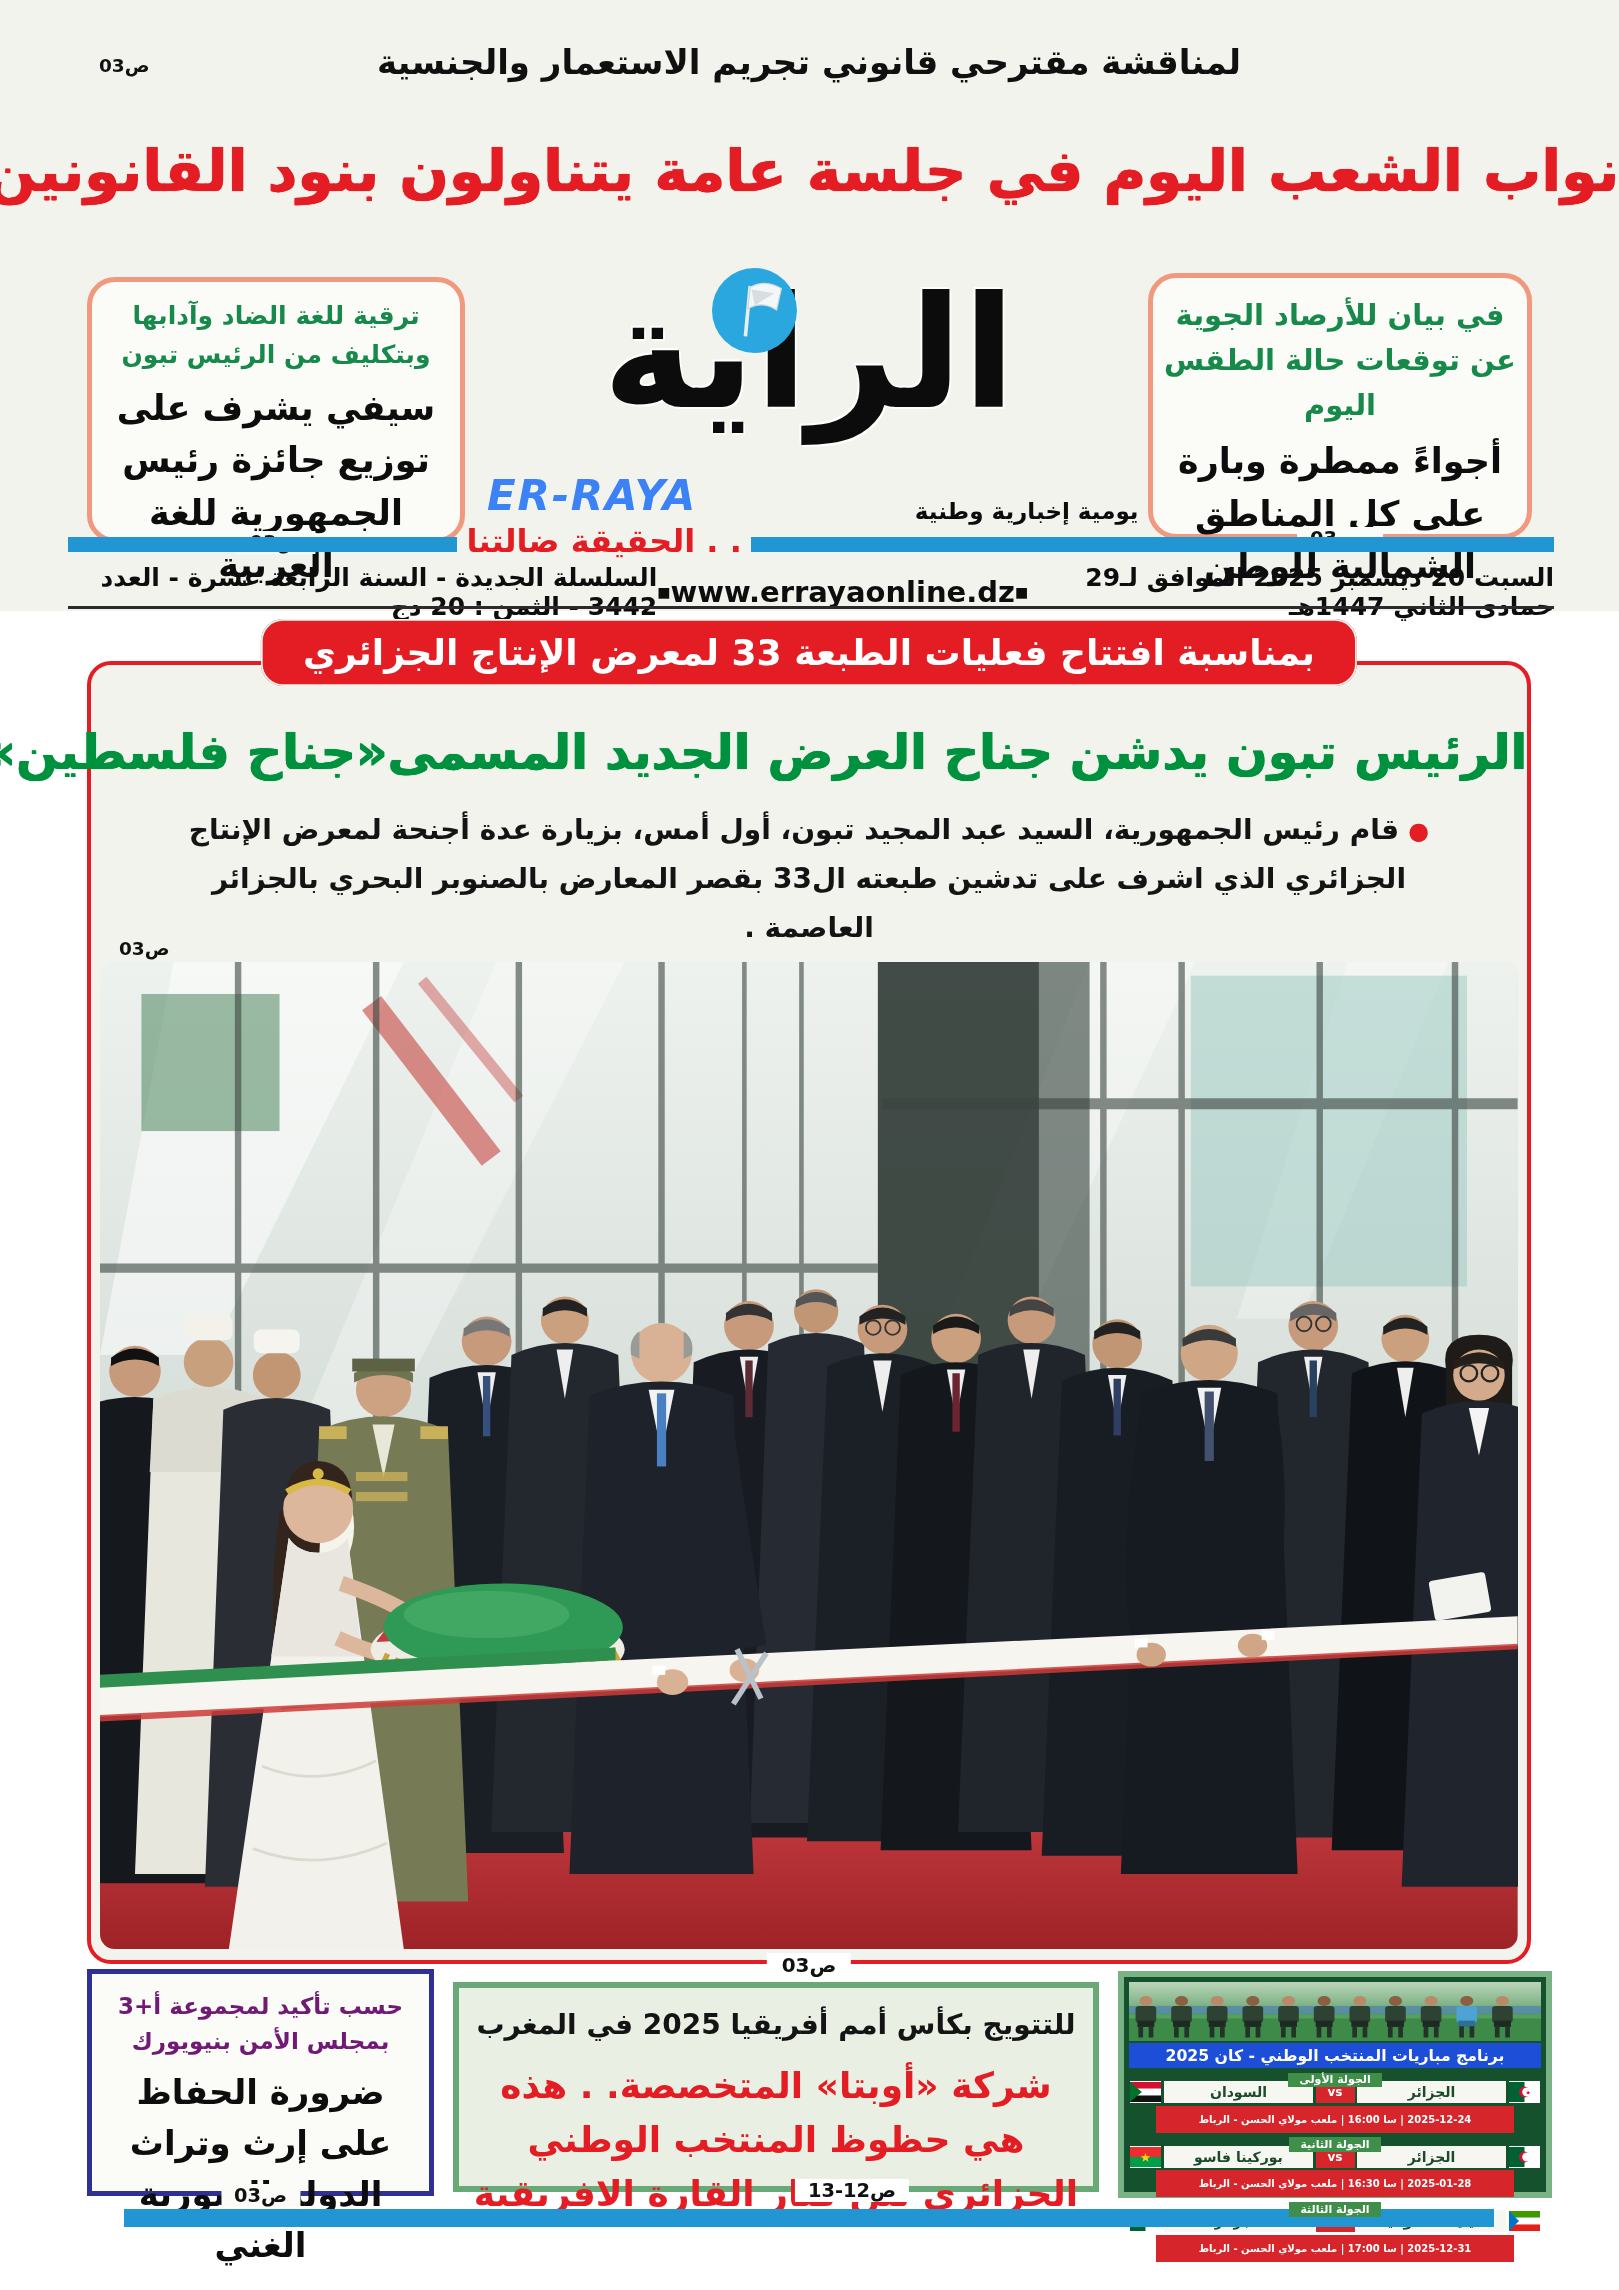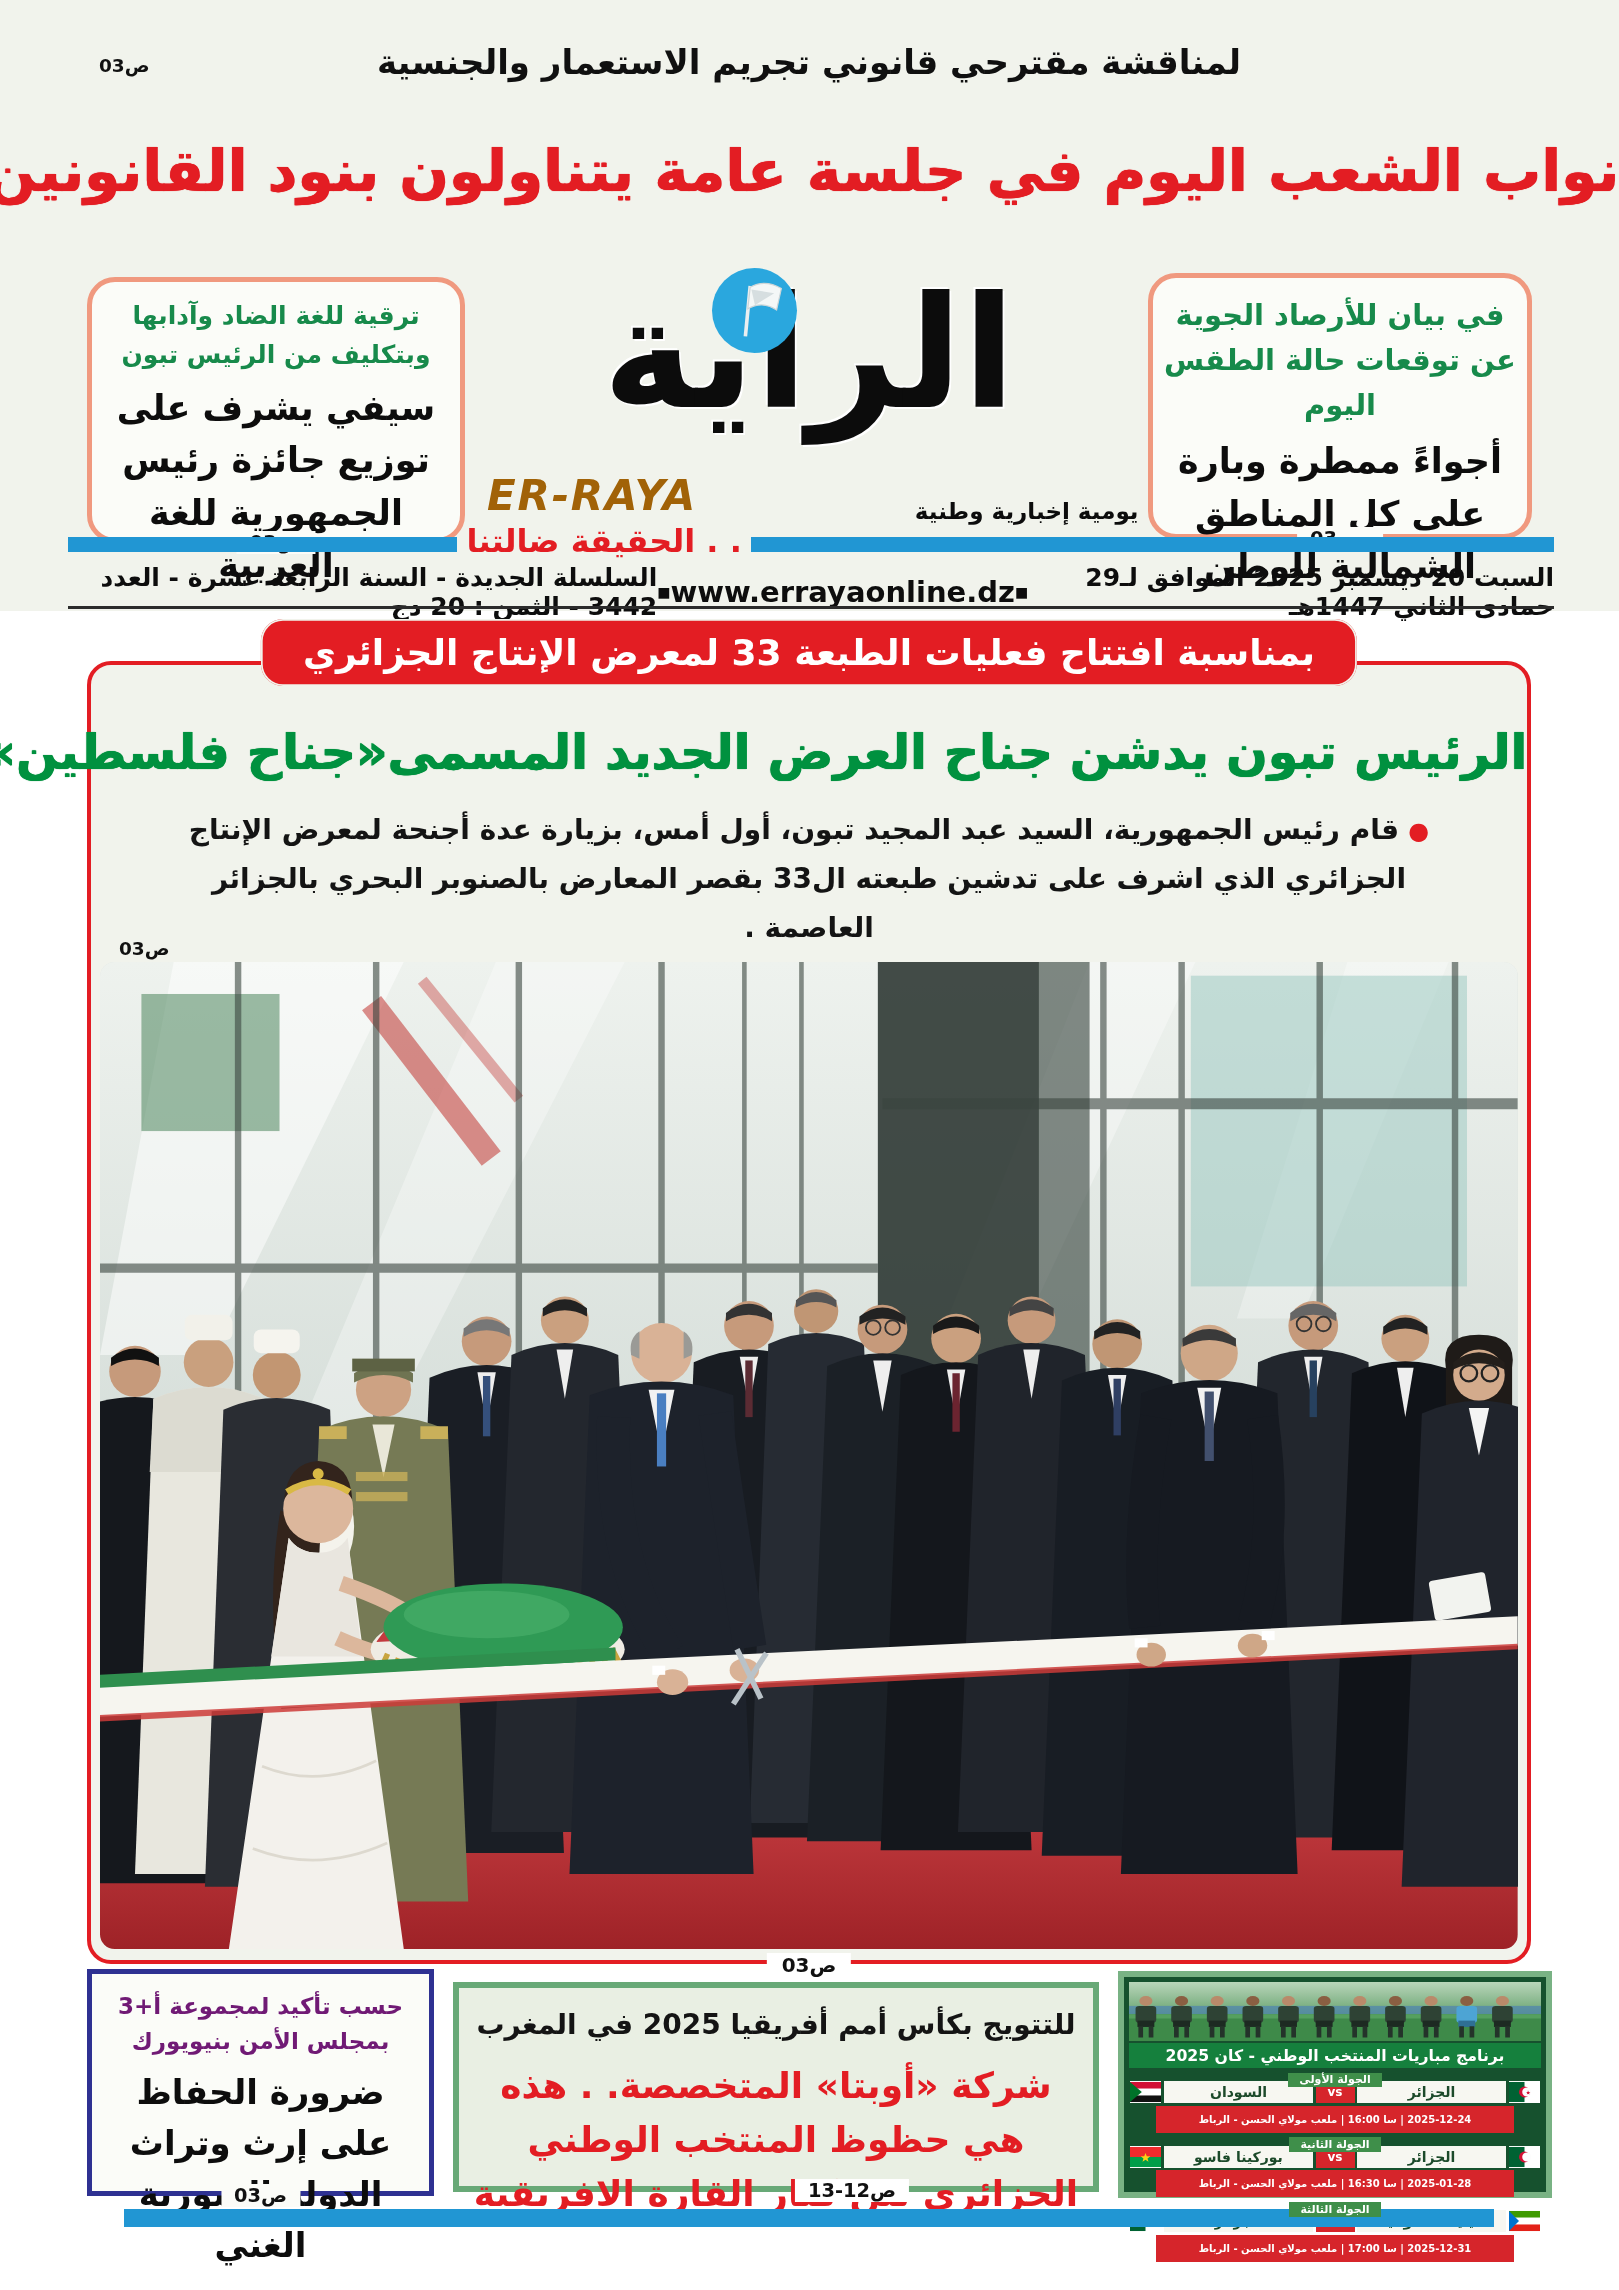--- a/index.html
+++ b/index.html
@@ -28,21 +28,21 @@
   #right-box{left:1149px;top:273px;width:384px;height:266px;}
   #right-box .kicker{color:#178a4b;font-size:29px;}
   #right-box .title{font-size:35px;}
   
   #logo-zone{position:absolute;left:475px;top:266px;width:670px;height:269px;}
   #logo-ar{position:absolute;top:-9.2px;left:0;width:100%;text-align:center;
            font-size:155px;line-height:1.25;font-weight:bold;color:#0c0c0c;
            text-shadow:1.8px 1.8px 0 #fff,-1.8px -1.8px 0 #fff;}
   #logo-circle{position:absolute;top:1.8px;left:238px;width:85px;height:85px;border-radius:50%;
                background:#2aa7de;display:flex;align-items:center;justify-content:center;}
-  #logo-latin{position:absolute;bottom:14.8px;left:13px;color:#a16207;font-weight:bold;
+  #logo-latin{position:absolute;bottom:14.8px;left:13px;color:#3b82f6;font-weight:bold;
               font-style:italic;font-size:42px;letter-spacing:1.8px;direction:ltr;}
   #logo-tagline{position:absolute;bottom:11px;right:5.5px;font-size:23px;font-weight:bold;color:#0c0c0c;text-align:center;}
   
   #slogan-row{position:absolute;top:528px;left:69px;width:1486px;height:33px;
               display:flex;align-items:center;direction:rtl;}
   .blue-bar{height:15.7px;background:#2196d3;}
   #slogan-text{color:#e31d23;font-size:32px;font-weight:bold;white-space:nowrap;margin:0 9.2px;
                transform:translateY(-3.7px);}
   #dateline{position:absolute;top:563px;left:69px;width:1486px;display:flex;direction:rtl;
             justify-content:space-between;align-items:center;font-size:25px;font-weight:bold;color:#0d0d0d;}
@@ -72,21 +72,21 @@
   #bottom-left-box .title{font-size:34px;}
   #bottom-center-box{left:454px;top:1982px;width:646px;height:210px;border:6.5px solid #68a977;
                      background:#e9efe3;}
   #bottom-center-box .kicker{color:#141414;font-size:28px;}
   #bottom-center-box .title{color:#e31d23;font-size:36px;margin-top:13px;}
   #bottom-center-box .page-chip{left:62%;background:#ffffff;}
   
   #sports-panel{position:absolute;left:1119px;top:1971px;width:434px;height:227px;
                 box-sizing:border-box;border:6.5px solid #79b284;background:#16512e;padding:4.6px;}
   #team-photo{width:100%;height:59px;display:block;}
-  #sports-title{background:#15803d;color:#fff;font-size:15.7px;font-weight:bold;text-align:center;
+  #sports-title{background:#1d4ed8;color:#fff;font-size:15.7px;font-weight:bold;text-align:center;
                 padding:2.8px 0;margin-top:2.8px;}
   .match{position:relative;margin:4.6px 1.8px 0;}
   .round-chip{position:relative;z-index:2;display:block;margin:0 auto -6.5px;width:max-content;
               background:#3f8f4a;color:#fff;font-size:11px;font-weight:bold;padding:0.9px 11px;}
   .match-row{display:flex;direction:rtl;align-items:stretch;height:22px;gap:2.8px;}
   .team-name{flex:1;background:#f7f7f1;color:#1c4a2a;font-weight:bold;font-size:14px;
              display:flex;align-items:center;justify-content:center;}
   .vs-chip{width:39px;background:#d6252b;color:#fff;display:flex;align-items:center;
            justify-content:center;font-size:12px;font-weight:bold;direction:ltr;}
   .flag{width:31px;background:#fff;display:flex;align-items:center;justify-content:center;}

